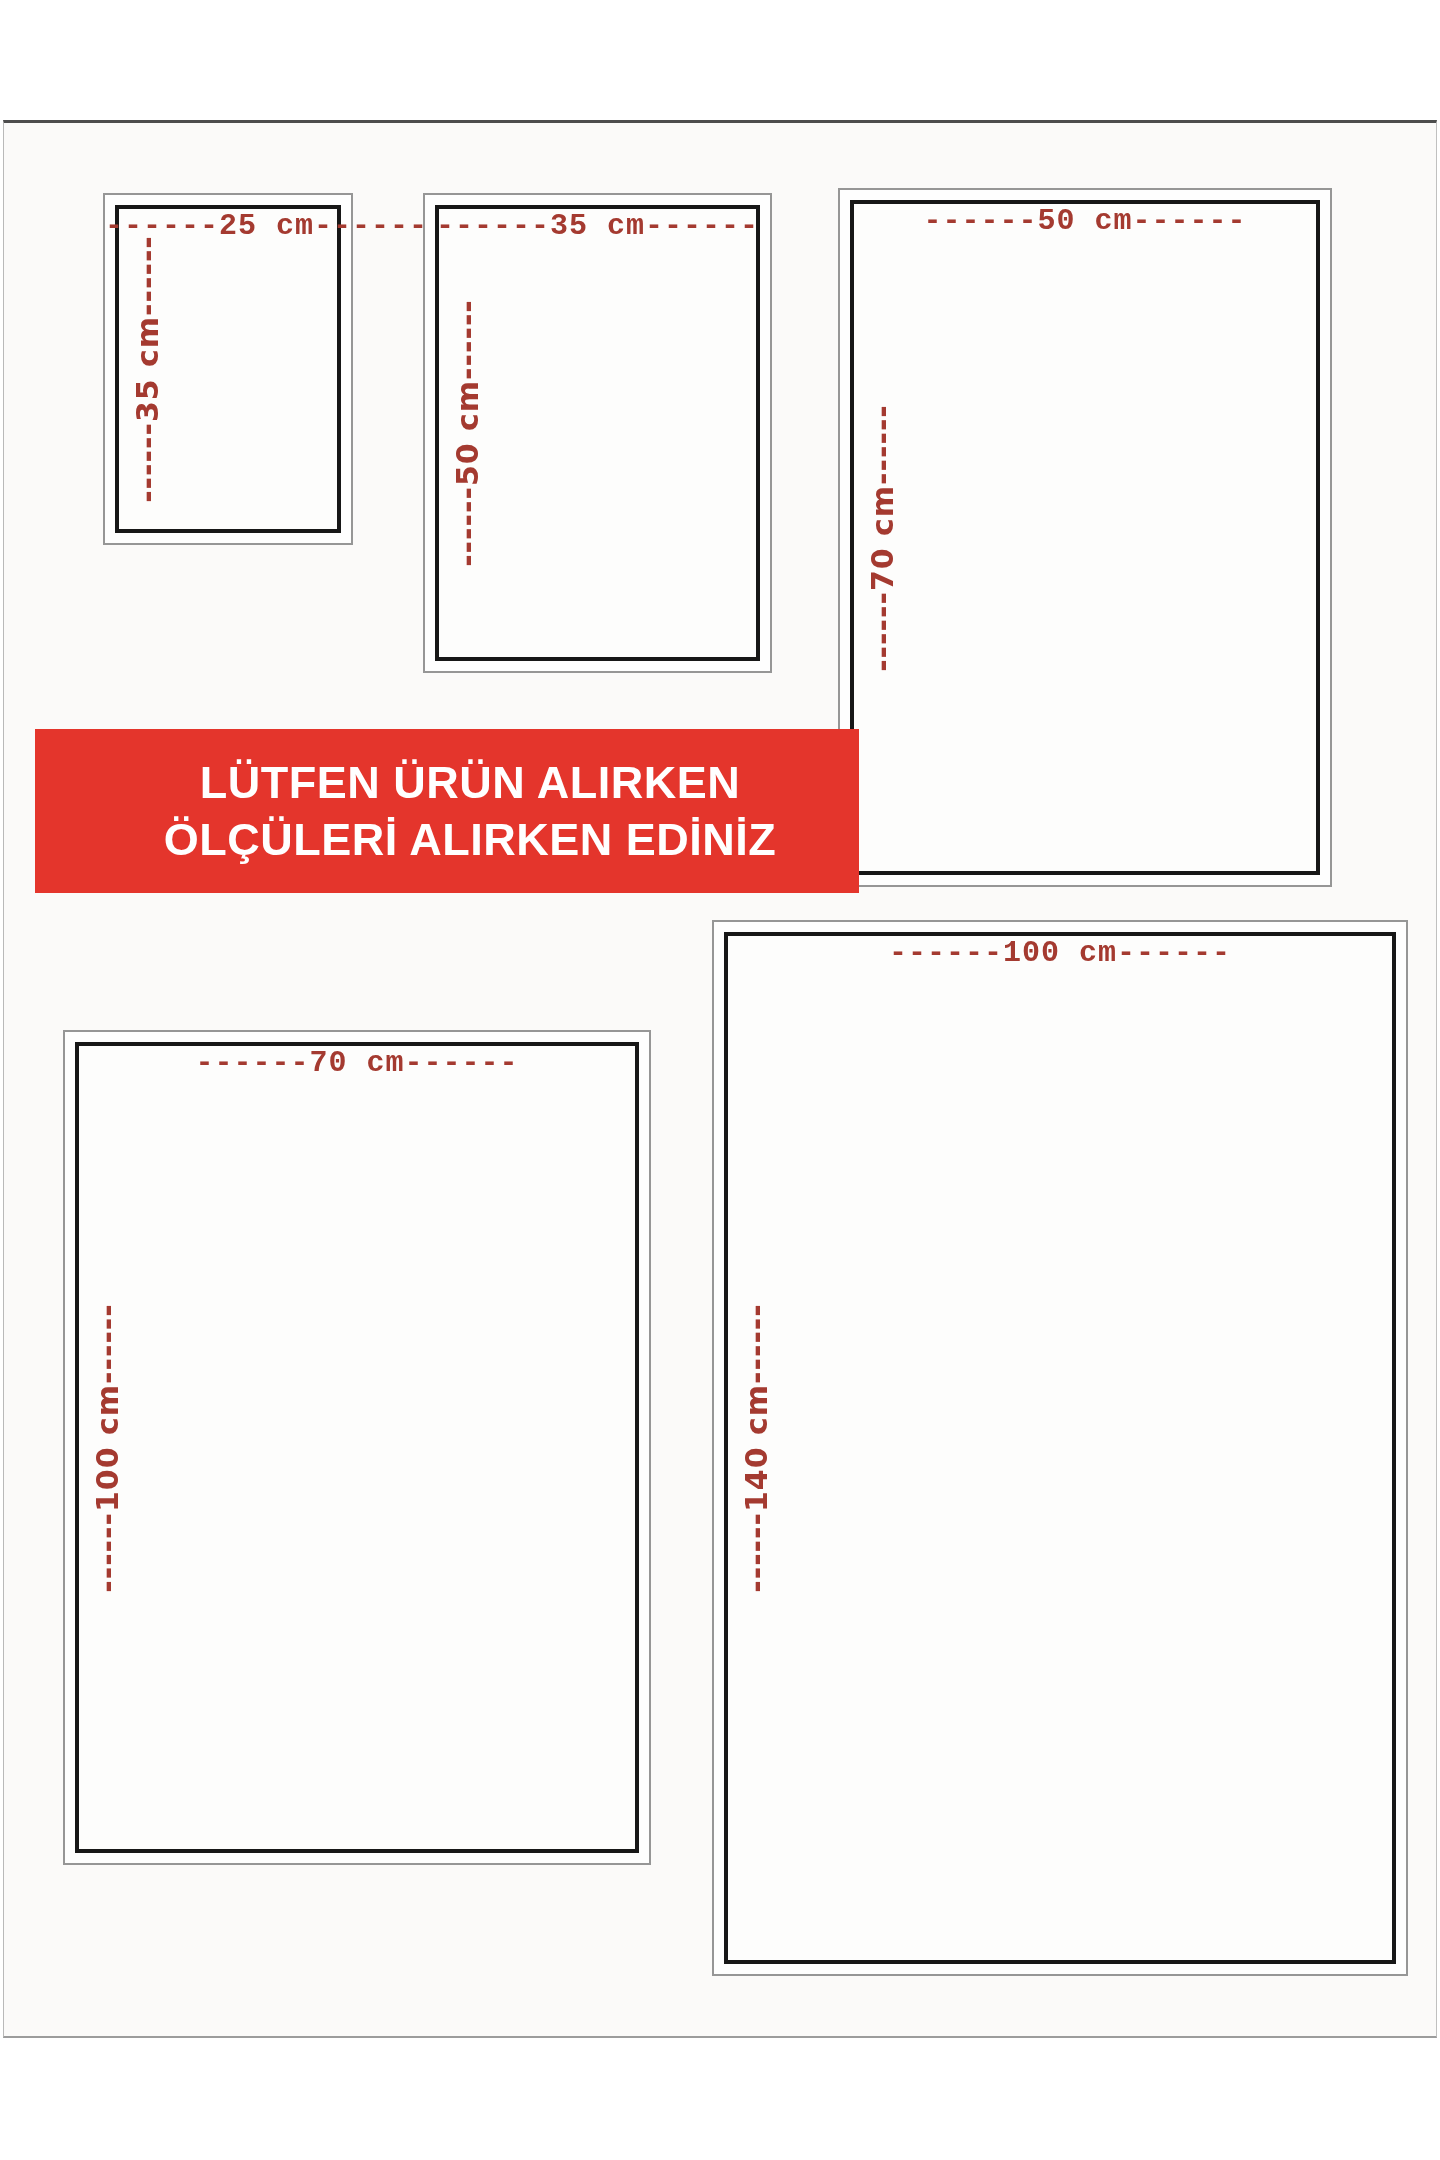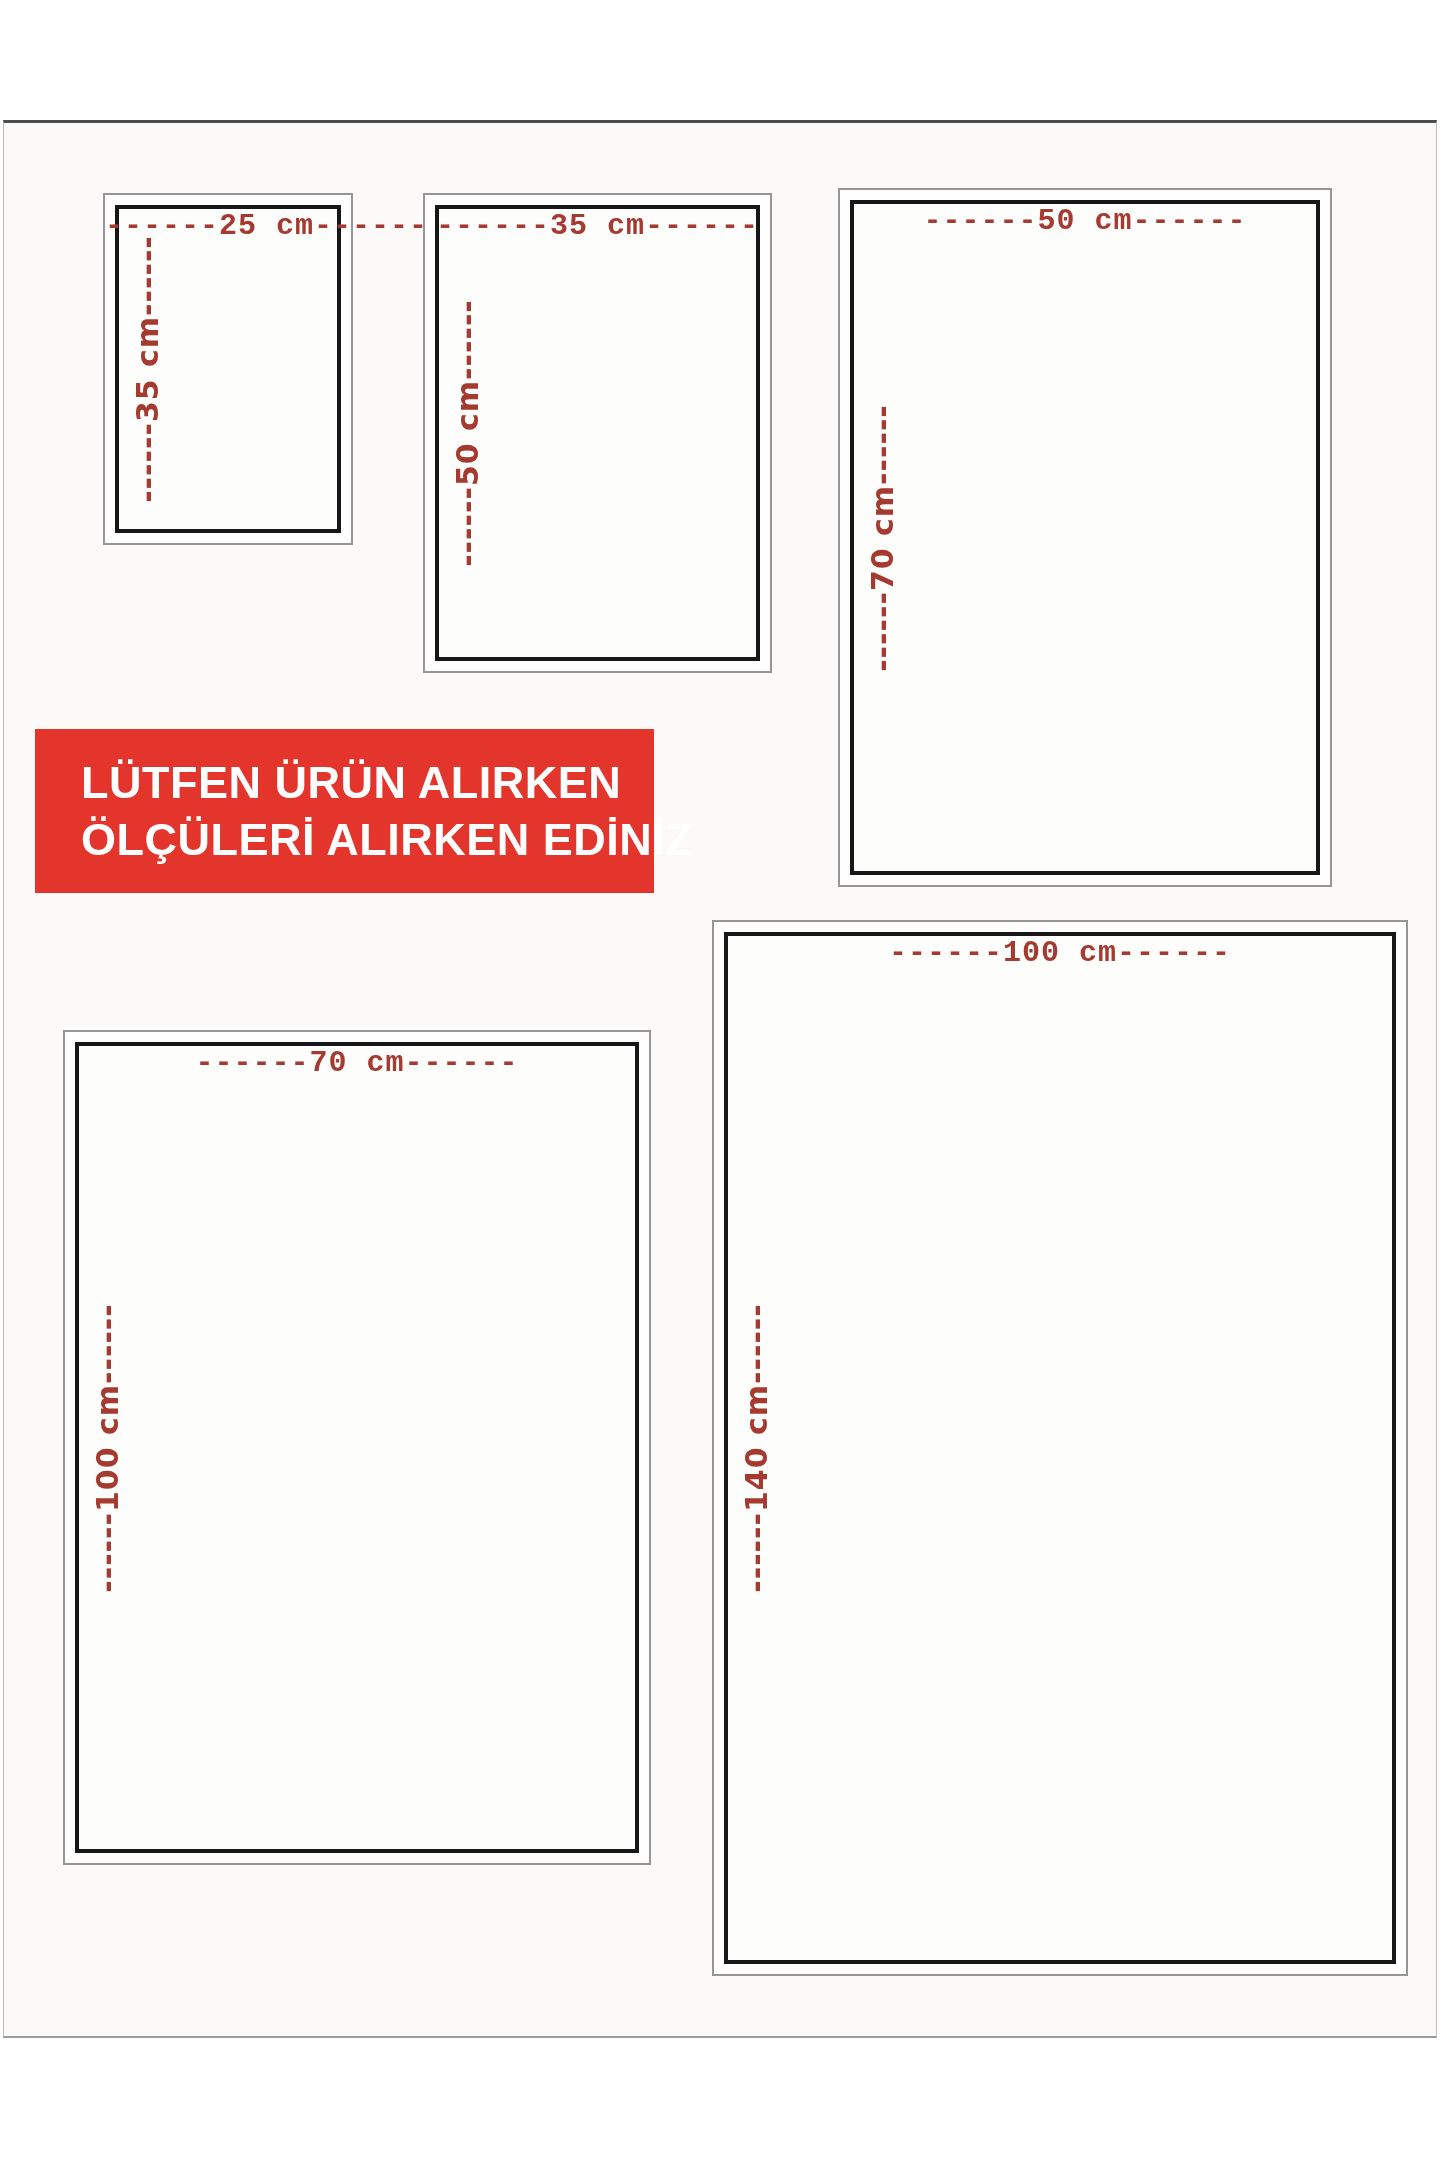--- a/index.html
+++ b/index.html
@@ -74,32 +74,33 @@
   .pos-1 { left: 103px; top: 193px;  width: 250px; height: 352px;  }
   .pos-2 { left: 423px; top: 193px;  width: 349px; height: 480px;  }
   .pos-3 { left: 838px; top: 188px;  width: 494px; height: 699px;  }
   .pos-4 { left: 63px;  top: 1030px; width: 588px; height: 835px;  }
   .pos-5 { left: 712px; top: 920px;  width: 696px; height: 1056px; }
   
   .notice-banner {
     position: absolute;
     left: 35px;
     top: 729px;
-    width: 619px;
+    width: 824px;
     height: 164px;
     background: #e4352c;
     color: #ffffff;
     font-family: "Liberation Sans", sans-serif;
     font-weight: bold;
     font-size: 45px;
     letter-spacing: 0.5px;
     box-sizing: border-box;
     padding: 25px 0 0 46px;
     line-height: 57px;
     z-index: 3;
+    text-align: center;
   }
   .notice-banner .line { display: block; white-space: nowrap; }
 </style>
 </head>
 <body>
 
 <div class="sheet"></div>
 
 <div class="size-frame pos-1">
   <div class="inner-rect"></div>

